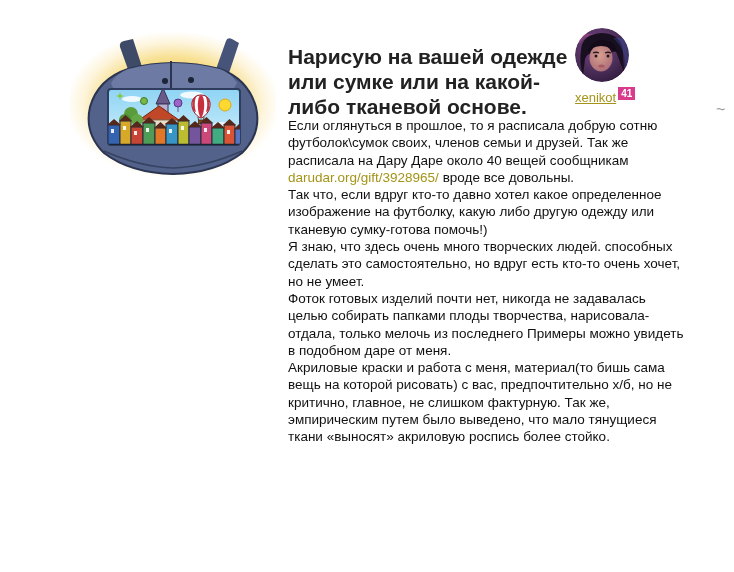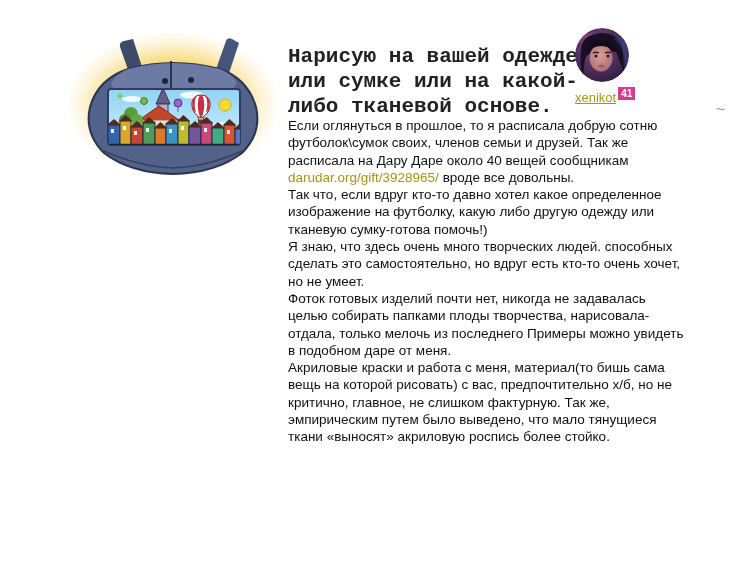--- a/index.html
+++ b/index.html
@@ -17,21 +17,21 @@
     background: radial-gradient(ellipse 56% 52% at 50% 47%,
       #eec23e 0%, #f1cc58 38%, #f8e195 60%, #fdf4da 78%, #ffffff 93%);
     border-radius:8px;
     cursor:pointer;
   }
   .photo svg { display:block; width:206px; height:152px; }
 
   
   .title {
     position:absolute; left:288px; top:30px; width:302px;
-    font-family:Liberation Mono, monospace;
+    font-family:Liberation Sans, sans-serif;
     font-weight:bold;
     font-size:21px; line-height:25px;
     color:#222222;
   }
 
   
   .user { position:absolute; left:575px; top:28px; width:115px; }
   .avatar {
     width:54px; height:54px; border-radius:50%;
     overflow:hidden; display:block; cursor:pointer;

